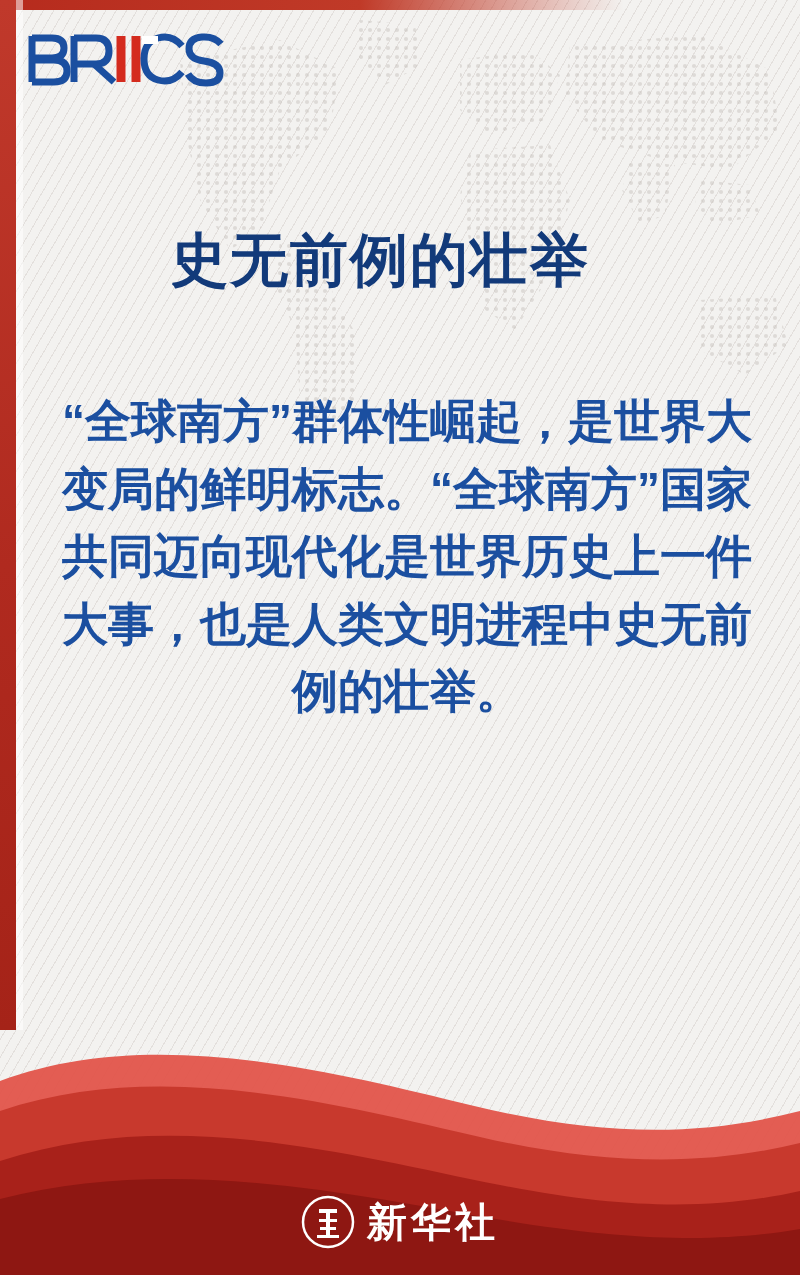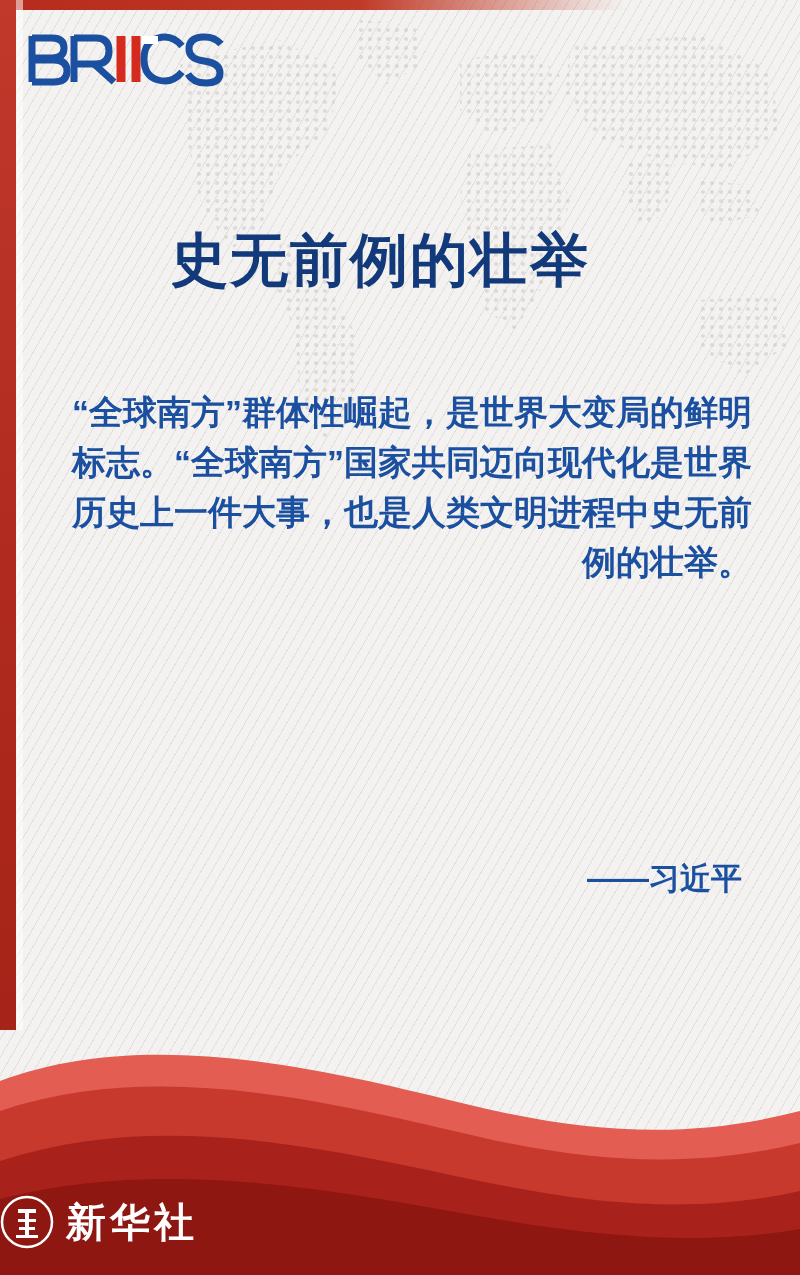--- a/index.html
+++ b/index.html
@@ -85,26 +85,26 @@
     letter-spacing: 2px;
     color: #123a7a;
     white-space: nowrap;
   }
 
   .body-text {
     position: absolute;
     left: 62px;
     top: 388px;
     width: 690px;
-    font-size: 34px;
+    font-size: 46px;
     font-weight: bold;
     line-height: 1.47;
     color: #1b4fa0;
     letter-spacing: 0px;
-    text-align: right;
+    text-align: center;
   }
 
   .attribution {
     position: absolute;
     right: 58px;
     top: 855px;
     width: 690px;
     text-align: right;
     color: #1b4fa0;
     font-size: 31px;
@@ -120,21 +120,21 @@
     bottom: 0;
     width: 800px;
     height: 290px;
   }
 
   .xinhua {
     position: absolute;
     left: 0;
     bottom: 22px;
     width: 800px;
-    text-align: left;
+    text-align: center;
     color: #ffffff;
   }
   .xinhua-inner {
     display: inline-flex;
     align-items: center;
     gap: 12px;
   }
   .xinhua-mark {
     width: 54px;
     height: 54px;
@@ -209,21 +209,20 @@
       <path d="M199 16 Q192 8 180 9 Q167 10 167 21 Q167 31 182 33 Q198 35 198 45 Q198 55 184 55 Q171 55 166 46" stroke="#1b4fa0"></path>
     </g>
     <rect x="120" y="8" width="16" height="8" fill="#ffffff"></rect>
   </svg>
 
   <div class="title">史无前例的壮举</div>
 
   <div class="body-text">“全球南方”群体性崛起，是世界大变局的鲜明标志。“全球南方”国家共同迈向现代化是世界历史上一件大事，也是人类文明进程中史无前例的壮举。</div>
 
   <div class="attribution">
-    <span class="attr-line">——习近平</span>
   </div>
 
   <svg class="waves" viewBox="0 0 800 290" preserveAspectRatio="none" xmlns="http://www.w3.org/2000/svg">
     <path d="M0 96 C 150 40, 330 86, 470 120 C 600 152, 700 152, 800 126 L800 290 L0 290 Z" fill="#e2544a" opacity="0.95"></path>
     <path d="M0 126 C 160 72, 340 120, 480 152 C 610 182, 710 180, 800 158 L800 290 L0 290 Z" fill="#c8392d"></path>
     <path d="M0 176 C 170 120, 350 170, 500 200 C 630 226, 720 224, 800 206 L800 290 L0 290 Z" fill="#a8211a"></path>
     <path d="M0 214 C 180 168, 360 212, 520 238 C 650 258, 730 256, 800 244 L800 290 L0 290 Z" fill="#8e1712"></path>
   </svg>
 
   <div class="xinhua">

